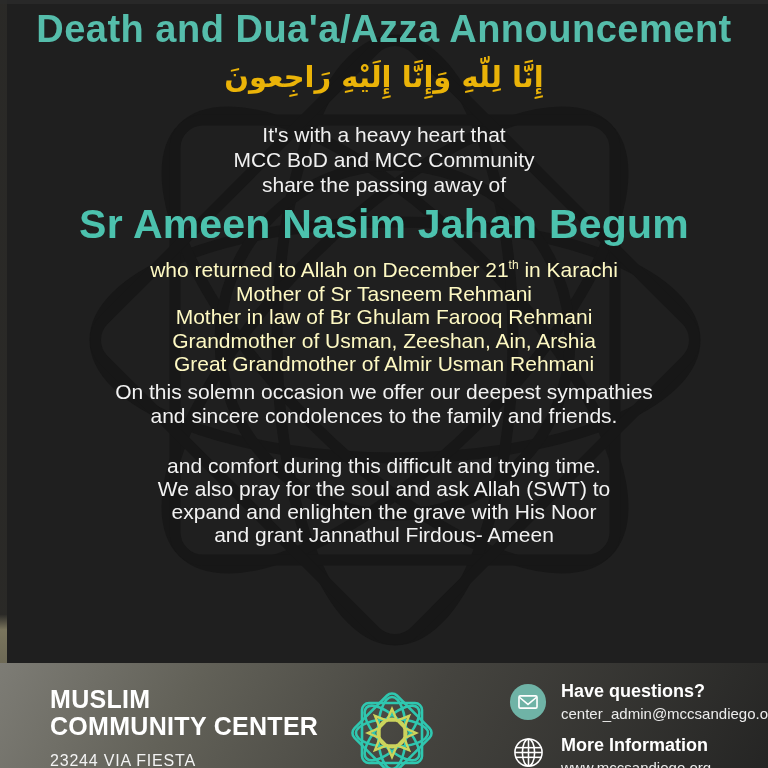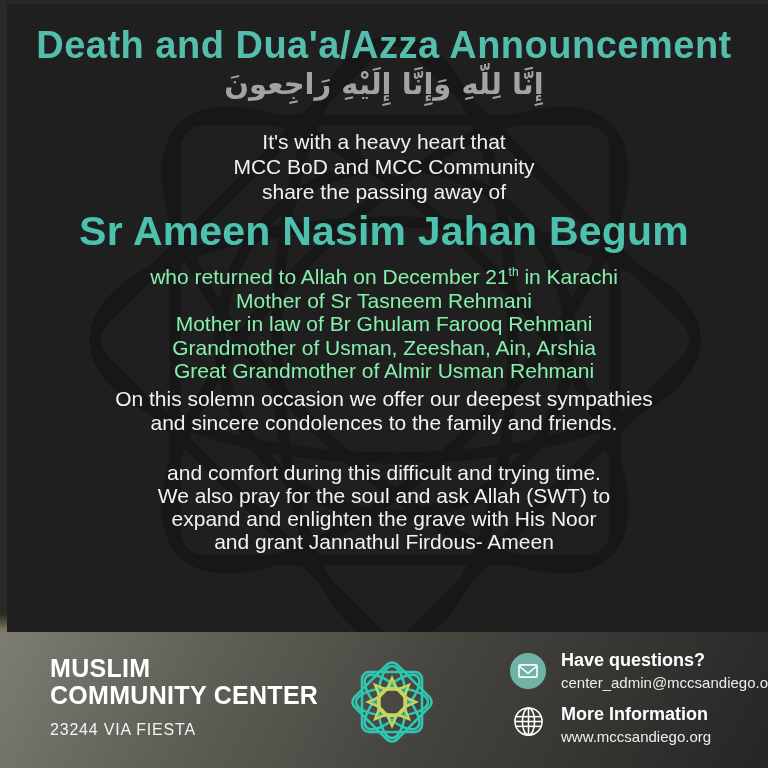--- a/index.html
+++ b/index.html
@@ -13,36 +13,36 @@
     color:#f2f2f2;
   }
   .watermark { position:absolute; top:0; left:0; pointer-events:none; }
   .edge-strip {
     position:absolute; left:0; top:0; width:7px; height:100%;
     background:linear-gradient(#2c2b28 0%, #2c2b28 80%, #8a8468 82%, #4e4c44 100%);
     opacity:.85;
   }
   .top-strip { position:absolute; top:0; left:0; width:100%; height:4px; background:#2b2b2b; opacity:.8; }
 
-  .content { position:relative; text-align:center; padding-top:24px; }
+  .content { position:relative; text-align:center; padding-top:8px; }
   .line { white-space:nowrap; }
 
   .title { font-size:38px; font-weight:700; color:#55bdab; letter-spacing:.5px; }
-  .arabic { font-family:"DejaVu Sans", sans-serif; font-size:29px; color:#a3a3a3; font-weight:700; }
+  .arabic { font-family:"DejaVu Sans", sans-serif; font-size:29px; margin-top:9px; color:#eab308; font-weight:700; }
   .intro { font-size:21px; line-height:25px; margin-top:28px; color:#f0f0f0; }
   .name { font-size:41px; font-weight:700; color:#4cc2ae; margin-top:4px; letter-spacing:.2px; }
-  .details { font-size:21px; line-height:23.5px; margin-top:6px; color:#86efac; }
+  .details { font-size:21px; line-height:23.5px; margin-top:6px; color:#fef9c3; }
   .details sup { font-size:12px; }
   .gathering { font-size:21px; line-height:24px; margin-top:14px; }
   .event { font-size:27px; line-height:31px; font-weight:700; color:#44c0ab; margin-top:3px; }
   .condolence { font-size:21px; line-height:24px; margin-top:4px; }
   .prayer { font-size:21px; line-height:23px; margin-top:26px; }
 
   .footer {
-    position:absolute; left:0; bottom:0; width:768px; height:136px;
+    position:absolute; left:0; bottom:0; width:768px; height:105px;
     background:linear-gradient(118deg,#7d7c75 0%,#626158 25%,#45443f 55%,#252524 100%);
     text-align:left;
   }
   .org-block { position:absolute; left:50px; top:23px; }
   .org-name { font-size:25px; line-height:27px; font-weight:800; color:#fff; letter-spacing:.3px; }
   .org-address { font-size:16px; line-height:24px; margin-top:9px; color:#f3f3f3; letter-spacing:.8px; }
   .footer-logo { position:absolute; left:342px; top:20px; }
   .contact-block { position:absolute; left:508px; top:18px; }
   .contact-row { display:flex; align-items:flex-start; margin-bottom:13px; }
   .icon-wrap { width:40px; display:flex; justify-content:center; margin-top:2px; }

